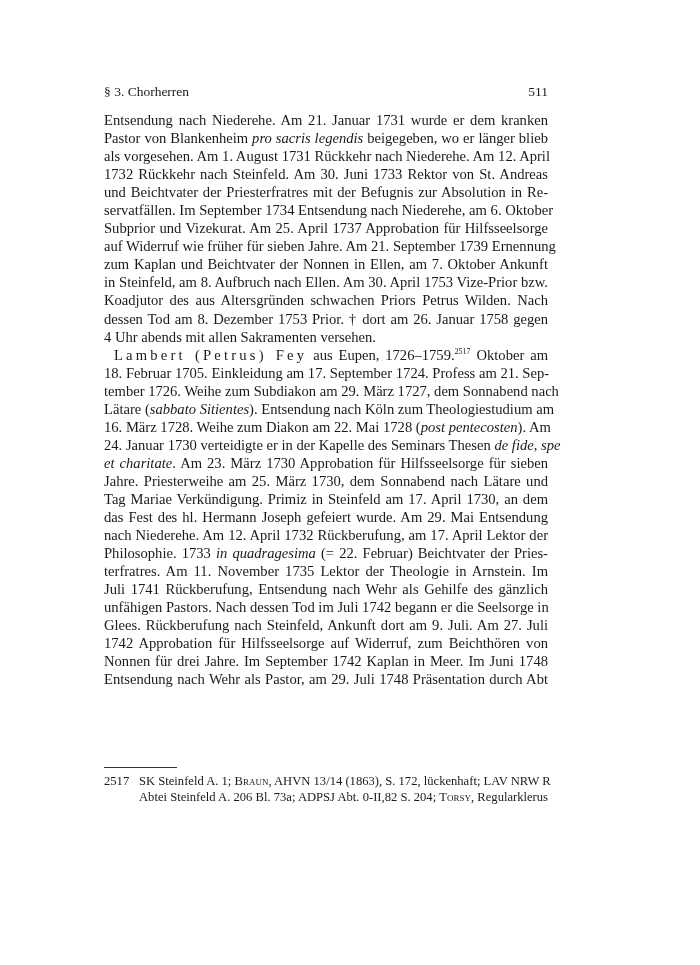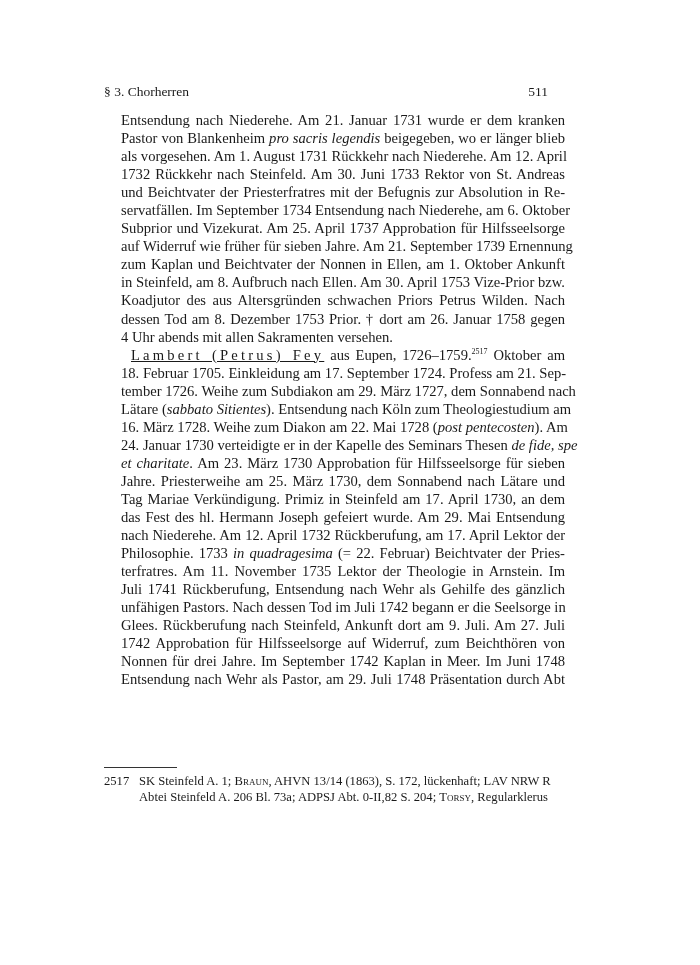--- a/index.html
+++ b/index.html
@@ -3,26 +3,26 @@
 <meta charset="utf-8">
 <style>
   html, body { margin: 0; padding: 0; background: #ffffff; }
   body { width: 700px; height: 965px; position: relative; overflow: hidden;
          font-family: "Liberation Serif", "DejaVu Serif", serif; color: #1a1a1a; }
   .page { position: absolute; left: 104px; top: 0; width: 444px; }
   .running-head { position: absolute; top: 84px; left: 0; width: 444px; height: 18px;
                   font-size: 13.5px; }
   .running-title { position: absolute; left: 0; right: 0; }
   .page-number { position: absolute; right: 0; margin-left: 48px; }
-  .body-text { position: absolute; top: 111px; left: 17px; width: 444px;
+  .body-text { position: absolute; top: 111px; left: 0; width: 444px;
                font-size: 14.6px; line-height: 18.05px; text-align: justify;
                hyphens: manual; }
   .line { display: block; text-align: justify; text-align-last: justify; white-space: nowrap; }
   .line.last { text-align-last: left; }
-  .spaced { letter-spacing: 3.2px; text-decoration: underline; }
+  .spaced { letter-spacing: 3.2px; }
   .sup { font-size: 8px; vertical-align: 6px; line-height: 0; }
   .footnote-rule { position: absolute; top: 767px; left: 0; width: 73px; height: 0;
                    border-top: 1px solid #333; }
   .footnotes { position: absolute; top: 773px; left: 0; width: 444px;
                font-size: 12.6px; line-height: 16.2px; }
   .fn { position: relative; padding-left: 35px; }
   .fn-num { position: absolute; left: 0; top: 0; }
   .sc { font-variant: small-caps; }
 </style>
 </head>
@@ -37,21 +37,21 @@
   <div class="body-text">
     <div id="para1">
         <span class="line">Entsendung nach Niederehe. Am 21. Januar 1731 wurde er dem kranken</span>
         <span class="line"><span>Pastor von Blankenheim </span><i>pro sacris legendis</i><span> beigegeben, wo er länger blieb</span></span>
         <span class="line">als vorgesehen. Am 1. August 1731 Rückkehr nach Niederehe. Am 12. April</span>
         <span class="line">1732 Rückkehr nach Steinfeld. Am 30. Juni 1733 Rektor von St. Andreas</span>
         <span class="line">und Beichtvater der Priesterfratres mit der Befugnis zur Absolution in Re-</span>
         <span class="line">servatfällen. Im September 1734 Entsendung nach Niederehe, am 6. Oktober</span>
         <span class="line">Subprior und Vizekurat. Am 25. April 1737 Approbation für Hilfsseelsorge</span>
         <span class="line">auf Widerruf wie früher für sieben Jahre. Am 21. September 1739 Ernennung</span>
-        <span class="line">zum Kaplan und Beichtvater der Nonnen in Ellen, am 1. Oktober Ankunft</span>
+        <span class="line">zum Kaplan und Beichtvater der Nonnen in Ellen, am 7. Oktober Ankunft</span>
         <span class="line">in Steinfeld, am 8. Aufbruch nach Ellen. Am 30. April 1753 Vize-Prior bzw.</span>
         <span class="line">Koadjutor des aus Altersgründen schwachen Priors Petrus Wilden. Nach</span>
         <span class="line">dessen Tod am 8. Dezember 1753 Prior. † dort am 26. Januar 1758 gegen</span>
         <span class="line last">4 Uhr abends mit allen Sakramenten versehen.</span>
       </div>
     <div id="para2">
       <span class="line" style="padding-left:10px;">
         <span class="spaced">Lambert (Petrus) Fey</span><span> aus Eupen, 1726–1759.</span><span class="sup">2517</span><span> Oktober am</span>
       </span>
       <div id="para2-lines">

